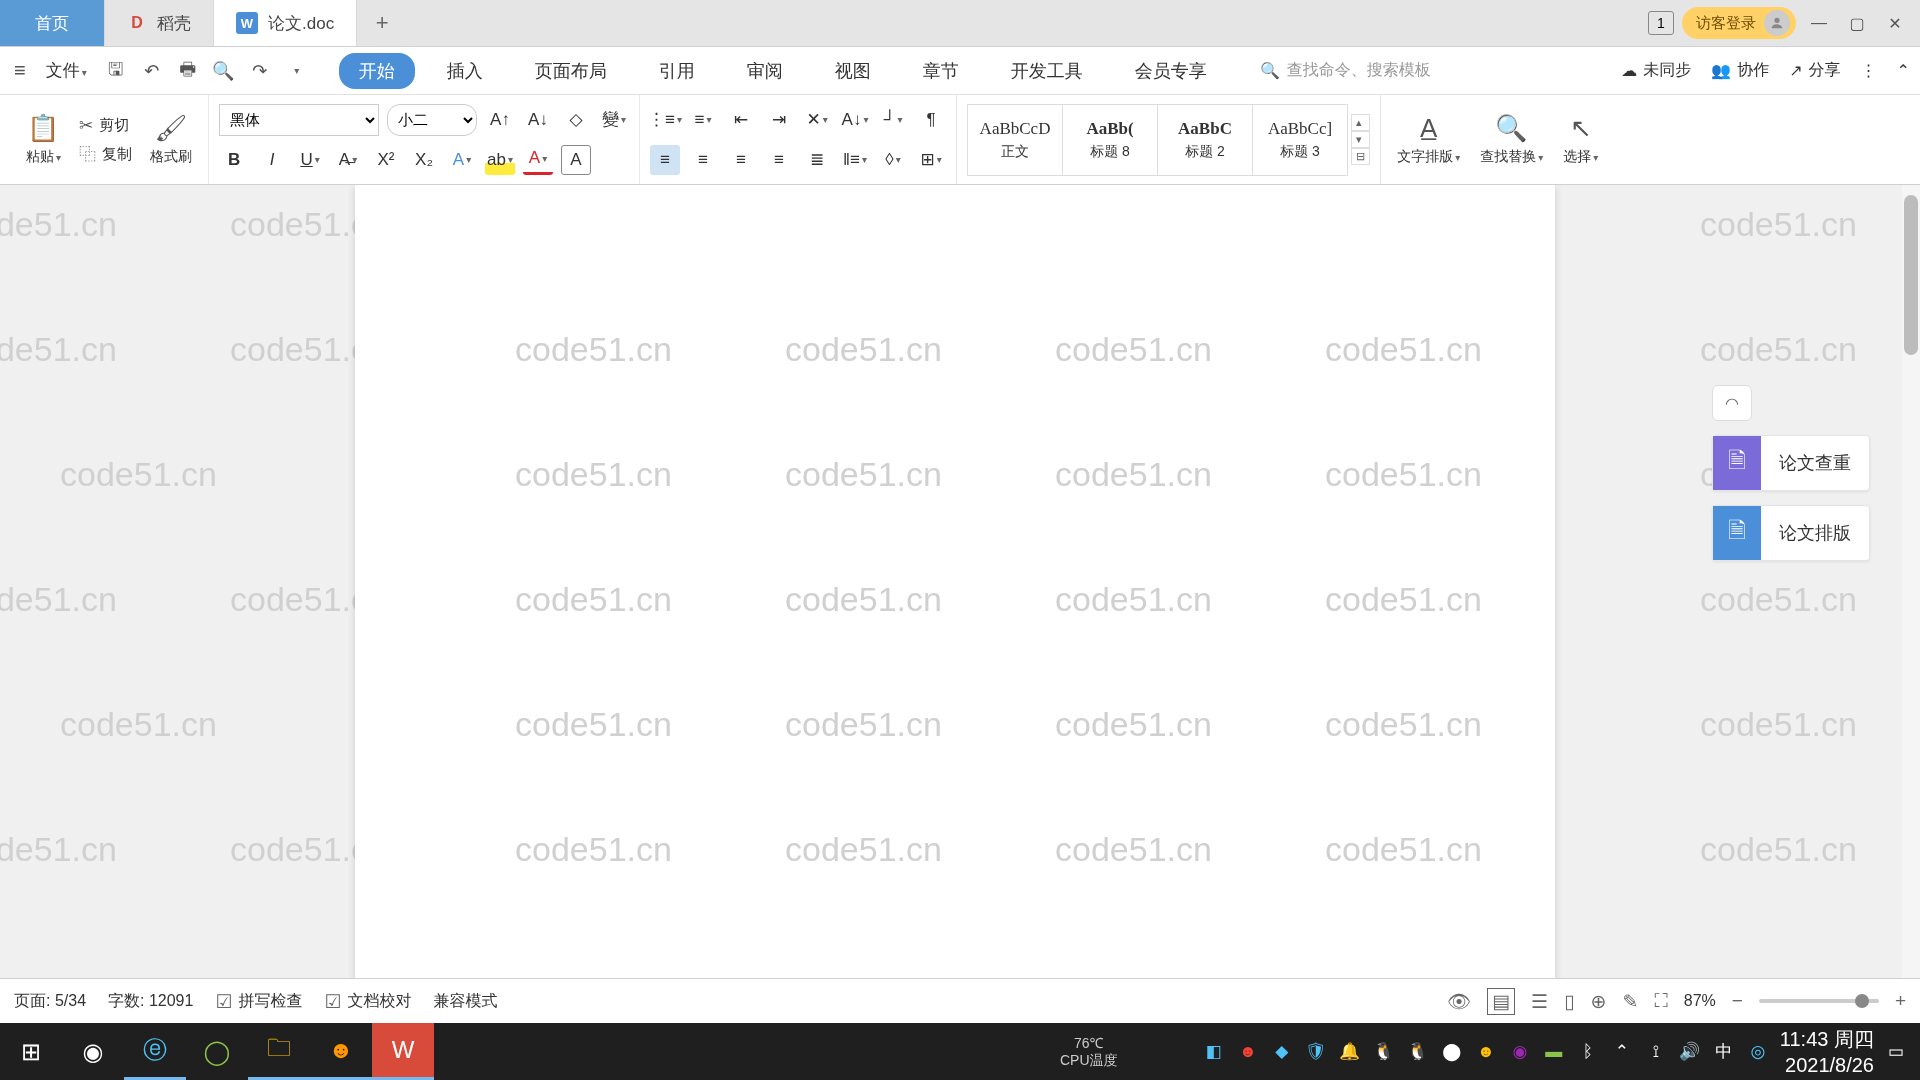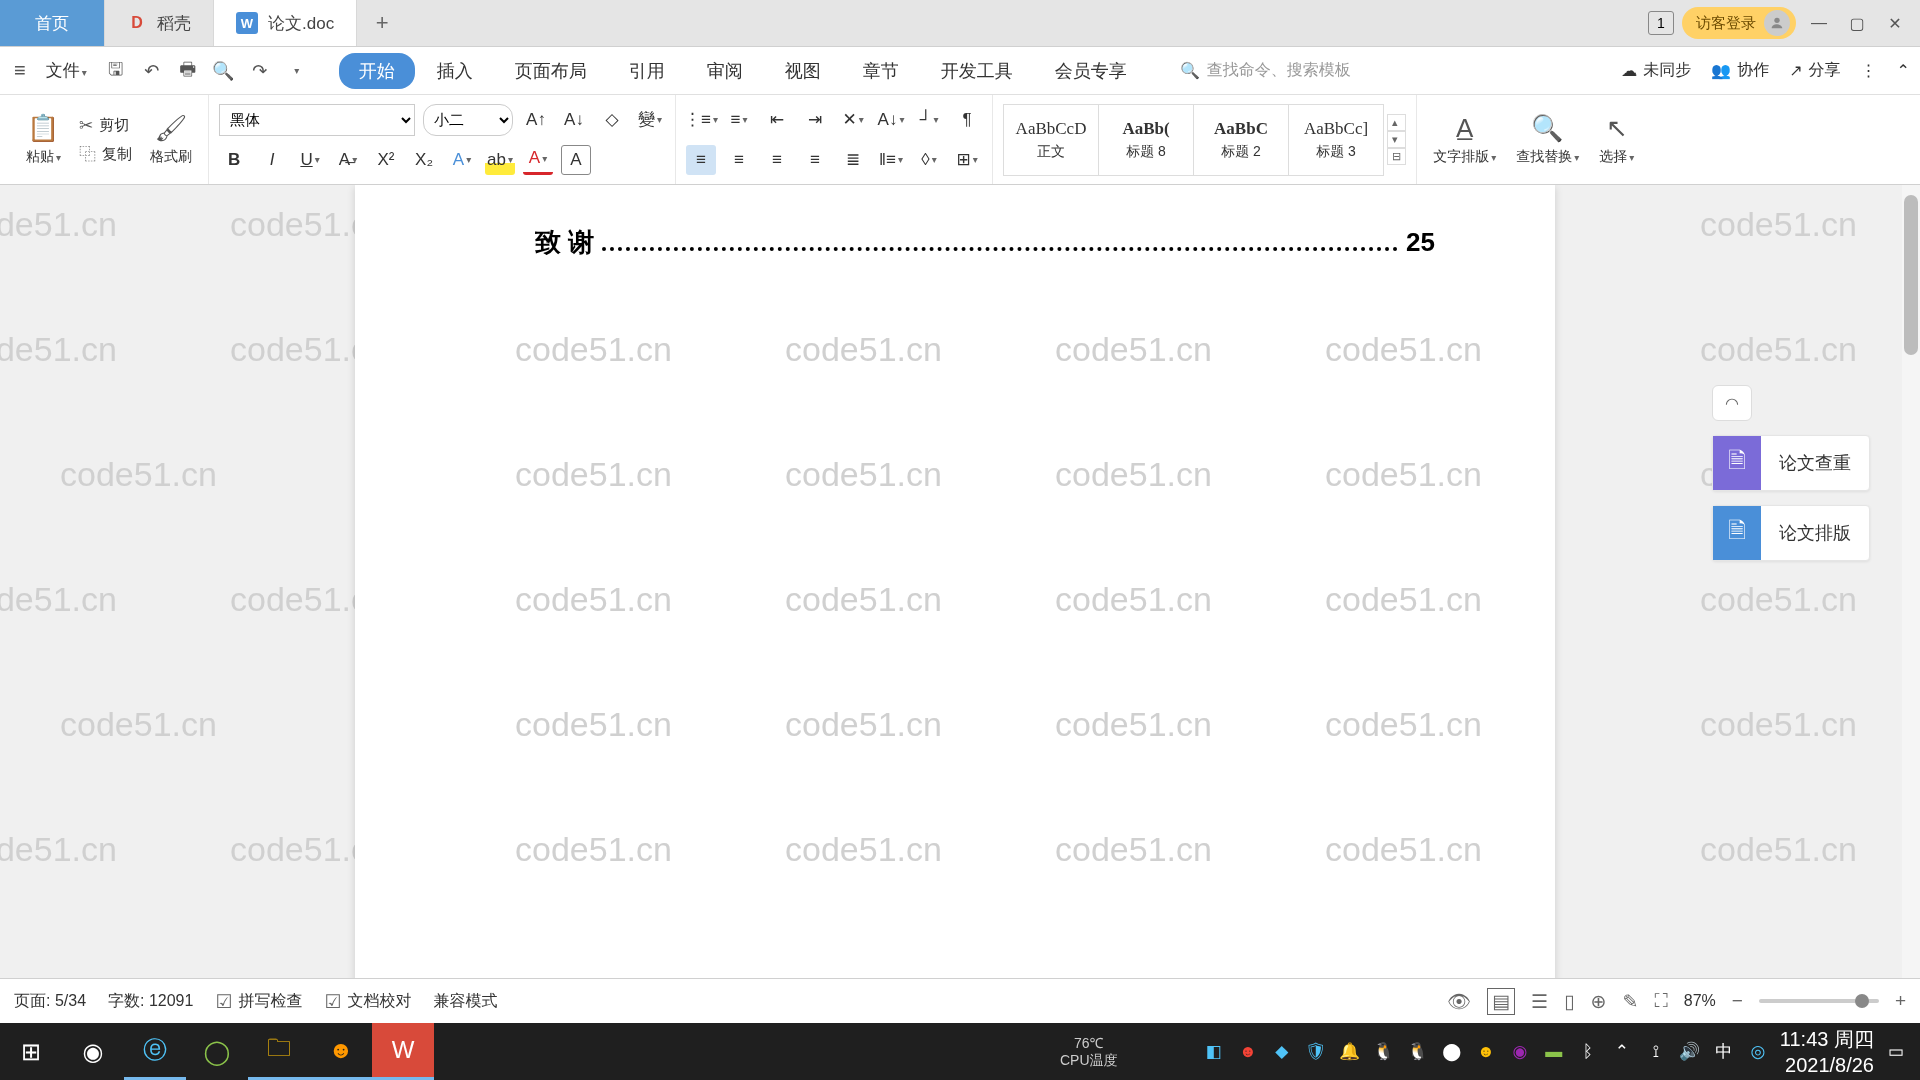--- a/index.html
+++ b/index.html
@@ -19,21 +19,21 @@
 .login-pill { background:#ffd166; border-radius:16px; height:32px; display:flex; align-items:center; padding:0 6px 0 14px; gap:8px; font-size:15px; color:#6b4a00; }
 .avatar { width:26px; height:26px; border-radius:50%; background:#ccc; display:flex; align-items:center; justify-content:center; }
 .winbtn { width:30px; height:30px; display:flex; align-items:center; justify-content:center; color:#555; font-size:16px; cursor:pointer; }
 
 
 .menubar { height:48px; background:#fff; display:flex; align-items:center; padding:0 8px; gap:4px; position:relative; border-bottom:1px solid #e0e0e0; }
 .mb-left { display:flex; align-items:center; gap:6px; }
 .hamburger { font-size:20px; color:#555; padding:4px 6px; cursor:pointer; }
 .file-menu { font-size:17px; color:#333; padding:4px 8px; cursor:pointer; }
 .qbtn { width:30px; height:30px; display:flex; align-items:center; justify-content:center; color:#555; font-size:18px; cursor:pointer; }
-.mb-tabs { display:flex; align-items:flex-end; gap:2px; margin-left:24px; }
+.mb-tabs { display:flex; align-items:flex-end; gap:12px; margin-left:24px; }
 .mtab { font-size:18px; color:#333; padding:6px 20px; cursor:pointer; border-radius:16px; }
 .mtab.active { background:#4a8fd8; color:#fff; }
 .mb-search { margin-left:30px; display:flex; align-items:center; gap:6px; color:#999; font-size:16px; }
 .mb-right { position:absolute; right:10px; display:flex; align-items:center; gap:20px; font-size:16px; color:#333; }
 .mb-right .item { display:flex; align-items:center; gap:6px; cursor:pointer; }
 
 
 .ribbon { height:90px; background:#fff; display:flex; align-items:center; padding:0 10px; border-bottom:1px solid #d0d0d0; }
 .rgroup { display:flex; flex-direction:column; justify-content:center; height:100%; padding:0 10px; border-right:1px solid #e8e8e8; }
 .rgroup.norb { border-right:none; }
@@ -192,21 +192,21 @@
           </span>
       </div>
       <div class="bigbtn">
           <span class="bicon">🖌</span>
           <span class="blabel">格式刷</span>
         </div>
     </div>
   </div>
   <div class="rgroup">
     <div class="rrow">
-      <select class="fsel" style="width:196px;"><option>黑体</option></select>
+      <select class="fsel" style="width:160px;"><option>黑体</option></select>
       <select class="fsel" style="width:90px;border-radius:13px;"><option>小二</option></select>
       <span class="tbtn">A↑</span>
       <span class="tbtn">A↓</span>
       <span class="tbtn">◇</span>
       <span class="tbtn chev">變</span>
     </div>
     <div class="rrow">
       <span class="tbtn">
           <b>B</b>
         </span>
@@ -324,25 +324,20 @@
       <span class="wm" style="top:395px;left:700px;">code51.cn</span>
       <span class="wm" style="top:395px;left:970px;">code51.cn</span>
       <span class="wm" style="top:520px;left:160px;">code51.cn</span>
       <span class="wm" style="top:520px;left:430px;">code51.cn</span>
       <span class="wm" style="top:520px;left:700px;">code51.cn</span>
       <span class="wm" style="top:520px;left:970px;">code51.cn</span>
       <span class="wm" style="top:645px;left:160px;">code51.cn</span>
       <span class="wm" style="top:645px;left:430px;">code51.cn</span>
       <span class="wm" style="top:645px;left:700px;">code51.cn</span>
       <span class="wm" style="top:645px;left:970px;">code51.cn</span>
-    </div>
-    <div class="toc-line">
-      <span>致  谢</span>
-      <span class="toc-dots"></span>
-      <span>25</span>
     </div>
 
   </div>
   <div class="sidepanel">
     <div class="sp-toggle">◠</div>
     <div class="sp-item">
         <span class="sp-icon purple">🗎</span>
         <span class="sp-label">论文查重</span>
       </div>
     <div class="sp-item">

